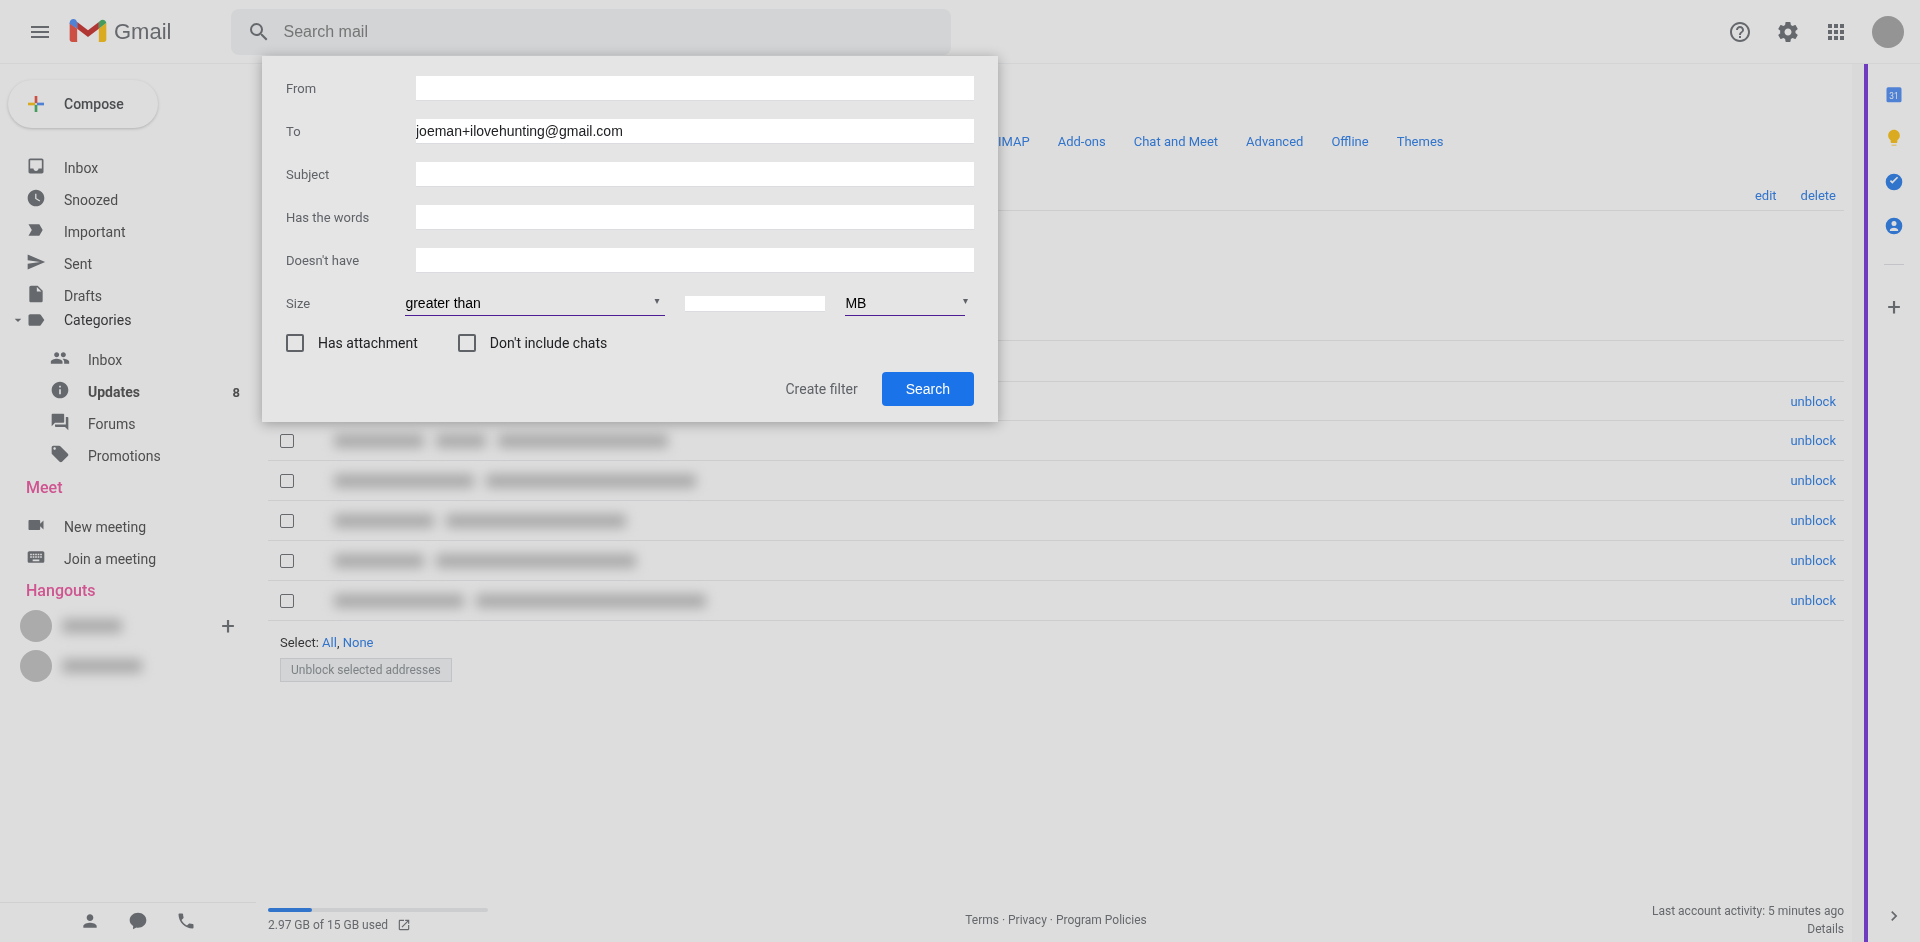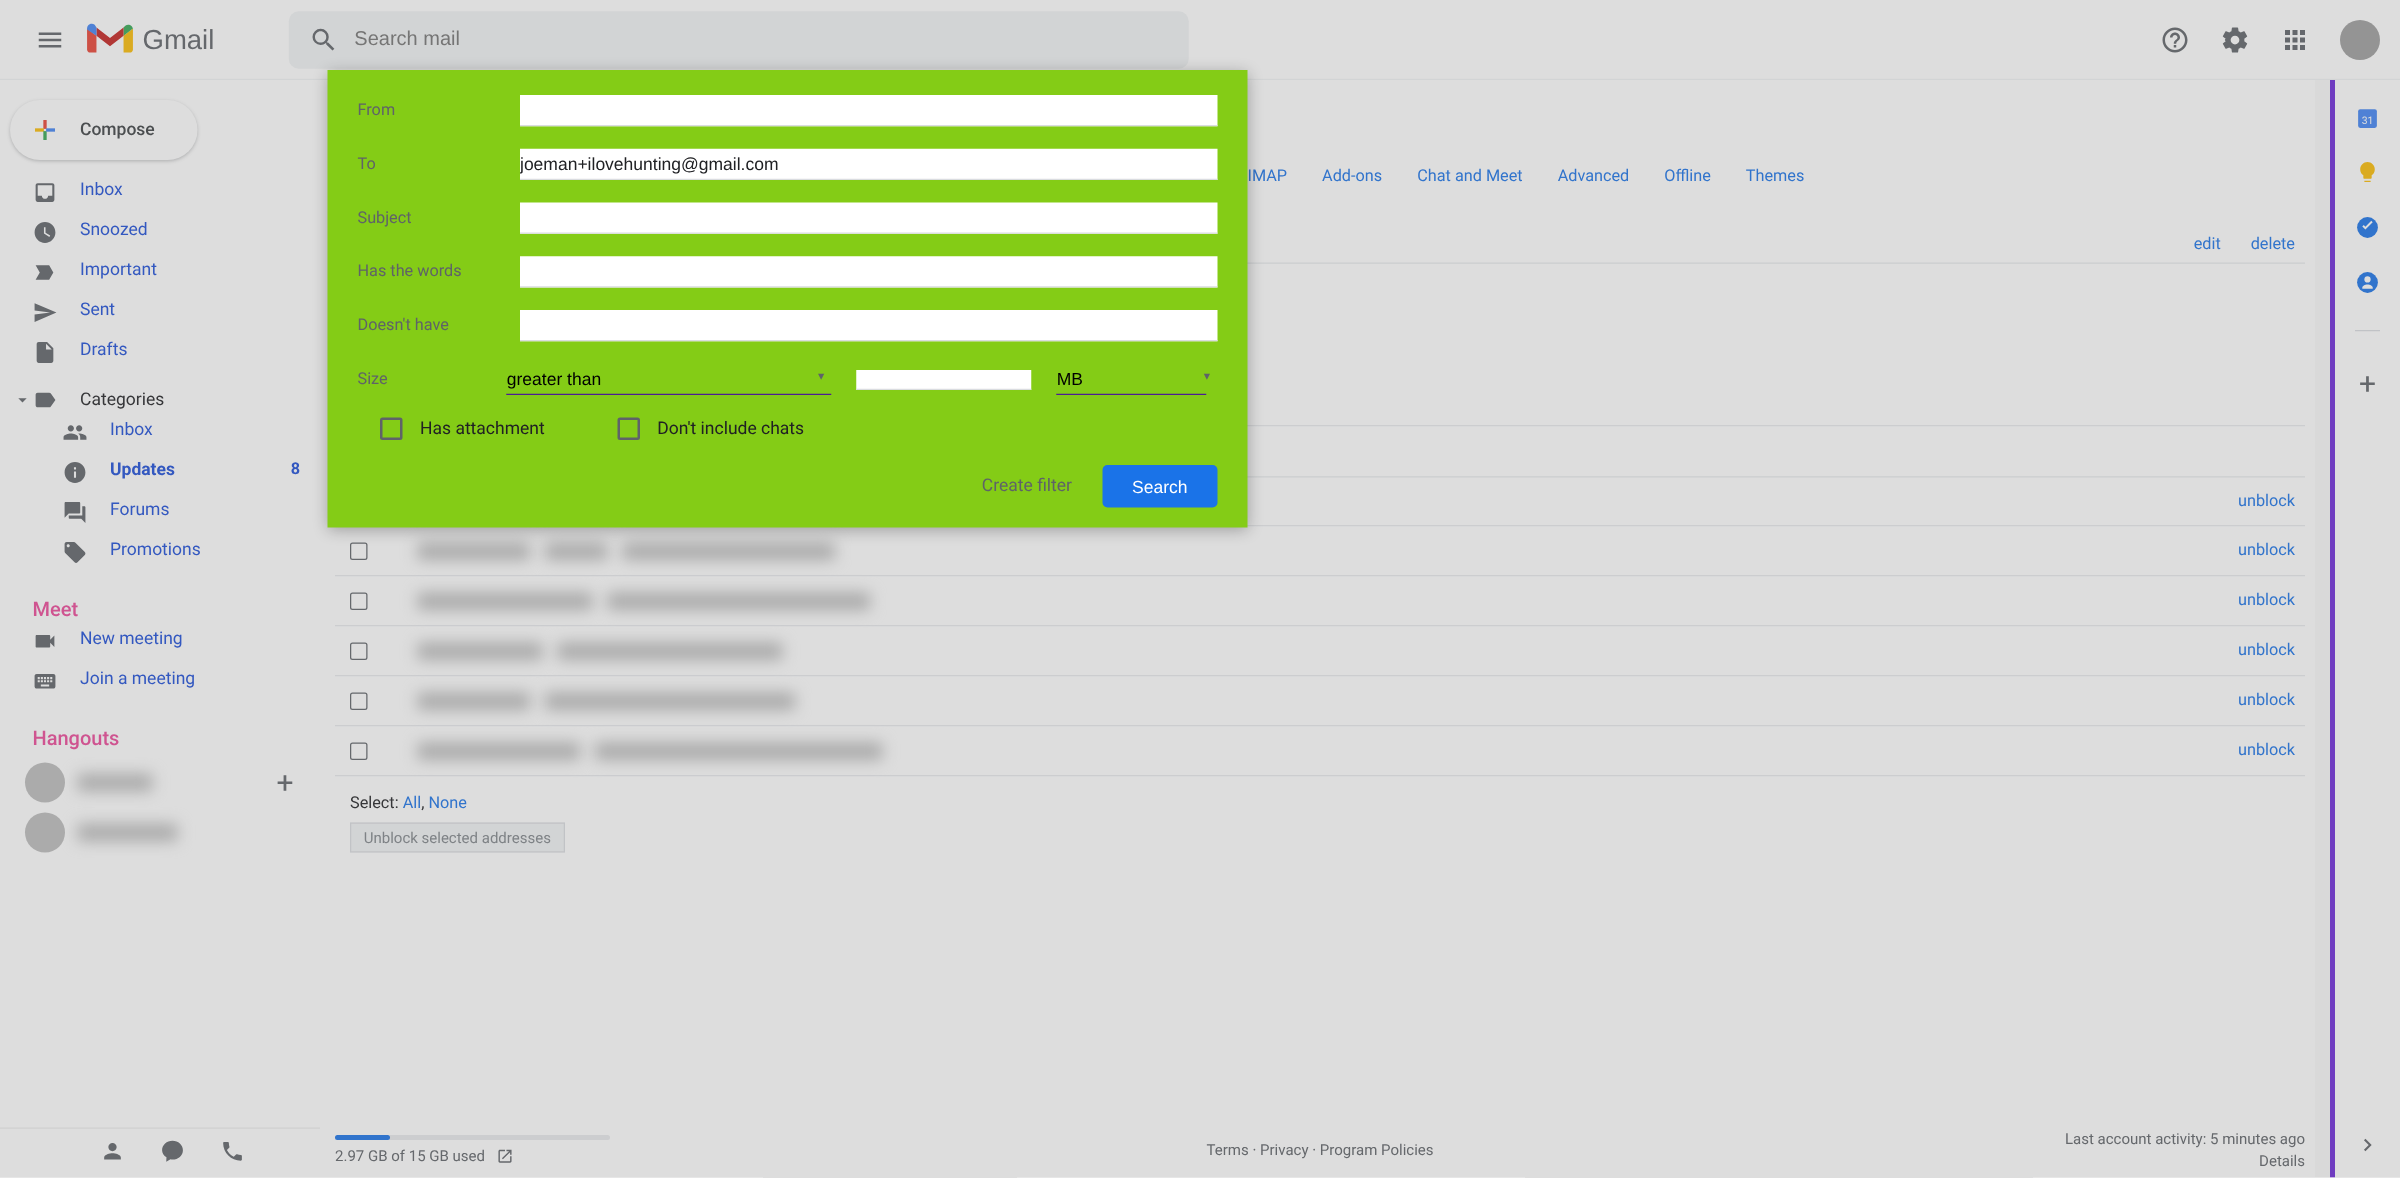--- a/index.html
+++ b/index.html
@@ -20,21 +20,21 @@
 .avatar { width: 32px; height: 32px; border-radius: 50%; background: #9e9e9e; margin-left: 8px; }
 
 
 .body { display: flex; height: calc(100% - 64px); }
 .sidebar { width: 256px; padding-top: 8px; display: flex; flex-direction: column; }
 .compose-btn { margin: 8px 8px 16px 8px; height: 48px; width: 150px; border-radius: 24px; box-shadow: 0 1px 3px rgba(60,64,67,.3); display: flex; align-items: center; padding-left: 12px; background: #fff; cursor: pointer; }
 .compose-plus { width: 32px; height: 32px; margin-right: 12px; }
 .compose-label { font-size: 14px; color: #3c4043; font-weight: 500; }
 
 .nav-list { list-style: none; }
-.nav-item { height: 32px; display: flex; align-items: flex-start; padding-left: 26px; border-radius: 0 16px 16px 0; cursor: pointer; color: #1d4ed8; }
+.nav-item { height: 32px; display: flex; align-items: flex-end; padding-left: 26px; border-radius: 0 16px 16px 0; cursor: pointer; color: #404040; }
 .nav-item.bold { font-weight: 700; }
 .nav-item.sub { padding-left: 50px; }
 .nav-icon { width: 20px; height: 20px; margin-right: 18px; fill: #5f6368; flex-shrink: 0; }
 .nav-label { flex: 1; font-size: 14px; }
 .nav-count { margin-right: 16px; font-size: 13px; }
 .cat-row { display: flex; align-items: center; padding-left: 10px; height: 32px; cursor: pointer; }
 .cat-chevron { width: 16px; margin-right: 0px; }
 
 .section-header { font-size: 16px; font-weight: 500; padding: 14px 0 6px 26px; color: #ec4899; }
 .hangouts-list { padding-left: 20px; flex: 1; overflow: hidden; position: relative; }
@@ -71,32 +71,32 @@
 .footer-right a { color: #5f6368; }
 
 
 .right-panel { width: 56px; border-left: 4px solid #6d28d9; display: flex; flex-direction: column; align-items: center; padding-top: 20px; gap: 24px; }
 .rp-icon { width: 20px; height: 20px; }
 .rp-divider { width: 20px; border-top: 1px solid #dadce0; margin: 4px 0; }
 .rp-plus { color: #5f6368; font-size: 24px; cursor: pointer; }
 .rp-expand { margin-top: auto; margin-bottom: 16px; cursor: pointer; }
 
 
-.filter-dropdown { position: absolute; top: 56px; left: 262px; width: 736px; background: #84cc16; box-shadow: 0 2px 12px rgba(0,0,0,.3); padding: 20px 24px 16px 24px; z-index: 20; }
+.filter-dropdown { position: absolute; top: 56px; left: 262px; width: 736px; background: #e5e5e5; box-shadow: 0 2px 12px rgba(0,0,0,.3); padding: 20px 24px 16px 24px; z-index: 20; }
 .filter-row { display: flex; align-items: center; margin-bottom: 18px; }
 .filter-label { width: 130px; font-size: 13px; color: #5f6368; }
 .filter-input { flex: 1; border: none; border-bottom: 1px solid #dadce0; outline: none; font-size: 14px; padding: 4px 0; color: #202124; }
 .filter-select { border: none; border-bottom: 1px solid #4c1d95; background: transparent; font-size: 14px; padding: 4px 24px 4px 0; appearance: none; position: relative; }
 .select-wrap { position: relative; display: inline-block; }
 .select-wrap::after { content: '▾'; position: absolute; right: 6px; top: 4px; pointer-events: none; color: #5f6368; font-size: 10px; }
 .sel1 { width: 260px; }
 .sel2 { width: 140px; }
 .size-num { width: 140px; border: none; border-bottom: 1px solid #dadce0; margin: 0 20px; }
 .filter-checks { display: flex; gap: 40px; margin: 10px 0 20px 0; align-items: center; }
-.check-wrap { display: flex; align-items: center; gap: 14px; font-size: 14px; margin-left: 18px; }
+.check-wrap { display: flex; align-items: center; gap: 14px; font-size: 14px; }
 .check-box { width: 18px; height: 18px; border: 2px solid #5f6368; border-radius: 2px; }
 .filter-actions { display: flex; justify-content: flex-end; align-items: center; gap: 24px; }
 .create-filter-link { color: #5f6368; font-size: 14px; cursor: pointer; }
 .search-btn { background: #1a73e8; color: #fff; border: none; border-radius: 4px; padding: 9px 24px; font-size: 14px; cursor: pointer; }
 
 
 .dim-overlay { position: absolute; inset: 0; background: rgba(120,120,120,.25); z-index: 15; pointer-events: none; }
 .filter-dropdown, .callout { z-index: 30; }
 
 

